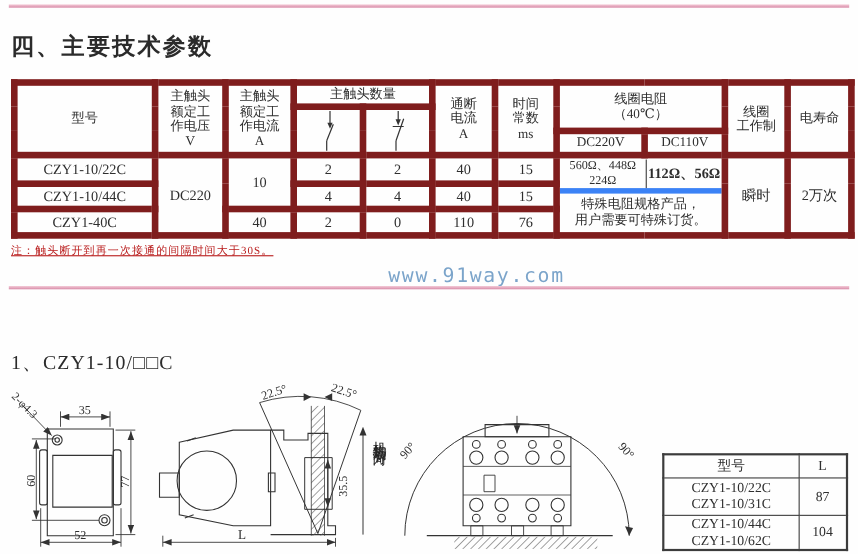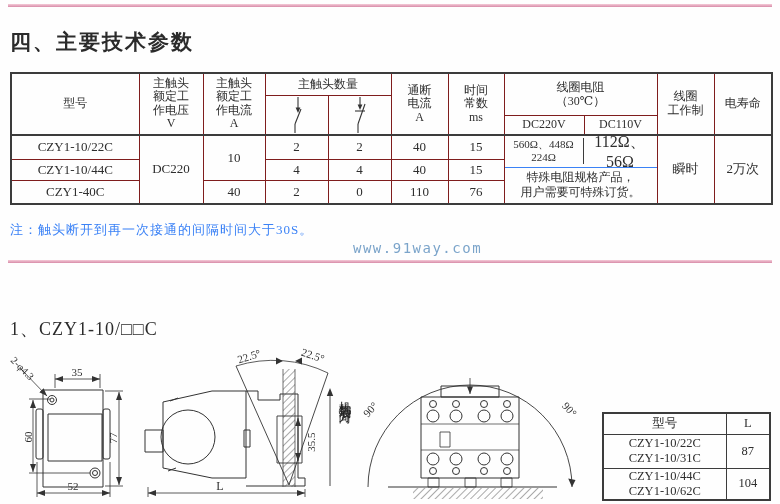--- a/index.html
+++ b/index.html
@@ -10,45 +10,45 @@
     font-family:"Liberation Serif","DejaVu Serif",serif;
   }
   .rule { position:absolute; left:8px; width:764px; height:3px;
           background:linear-gradient(#f4cbd8,#d88ba8); }
   .rule-top { top:4px; }
   .rule-mid { top:260px; }
   .sec-title { position:absolute; left:10px; font-size:21px; font-weight:bold;
                color:#2b2b2b; letter-spacing:2px; }
   .title4 { top:28px; }
   .title5 { top:283px; }
-  .note { position:absolute; left:10px; top:221px; font-size:13px; color:#3b82f6; letter-spacing:1px; }
-  .watermark { position:absolute; left:353px; top:240px; font-size:14px;
+  .note { position:absolute; left:10px; top:221px; font-size:10px; color:#b91c1c; letter-spacing:1px;text-decoration:underline; }
+  .watermark { position:absolute; left:353px; top:240px; font-size:18px;
                font-family:"DejaVu Sans Mono","Liberation Mono",monospace;
                color:#7ba4ca; letter-spacing:1.5px; }
   .sub1 { position:absolute; left:10px; top:317px; font-size:18px; color:#2b2b2b; letter-spacing:1px; }
 
   
   table.main { position:absolute; left:10px; top:72px; width:761px;
                border-collapse:collapse; table-layout:fixed;
                border:2px solid #3c3c3c; }
   table.main th, table.main td {
-    border:1px solid #7f1d1d; text-align:center; vertical-align:middle;
+    border:6px solid #7f1d1d; text-align:center; vertical-align:middle;
     padding:0; font-weight:normal; color:#2e2e2e;
   }
   table.main th { font-size:12px; line-height:13.5px; }
   table.main td { font-size:13px; }
   .preline { white-space:pre-line; }
   tr.hr1 { height:22px; } tr.hr2 { height:20px; } tr.hr3 { height:18px; }
   tr.dr1 { height:24px; } tr.dr2 { height:21px; } tr.dr3 { height:22px; }
   tr.dr1 td { border-top:2px solid #3c3c3c; }
   td.res-cell { padding:0; vertical-align:top; }
-  .res-top { display:flex; height:32px; border-bottom:1px solid #3b82f6;align-items:center; }
+  .res-top { display:flex; height:32px; border-bottom:5px solid #3b82f6;align-items:center; }
   .res-220 { width:79px; border-right:1px solid #3c3c3c; font-size:11px;
              line-height:13px; display:flex; align-items:center; justify-content:center; }
-  .res-110 { flex:1; font-size:16px; display:flex; align-items:center; justify-content:center; }
+  .res-110 { flex:1; font-size:13px; display:flex; align-items:center; justify-content:center;font-weight:bold; }
   .res-note { height:35px; font-size:12px; line-height:15px; padding-top:2px; }
   .sym svg { display:block; margin:0 auto; }
 
   
   table.dim { position:absolute; left:602px; top:412px; width:167px;
               border-collapse:collapse; table-layout:fixed;
               border:2px solid #3c3c3c; }
   table.dim th, table.dim td {
     border:1px solid #3c3c3c; text-align:center; vertical-align:middle;
     padding:0; font-weight:normal; color:#2e2e2e; font-size:12.5px;
@@ -100,21 +100,21 @@
 作电流
 A</th>
       <th colspan="2">主触头数量</th>
       <th rowspan="3" class="preline">通断
 电流
 A</th>
       <th rowspan="3" class="preline">时间
 常数
 ms</th>
       <th colspan="2" rowspan="2" class="preline">线圈电阻
-（30℃）</th>
+（40℃）</th>
       <th rowspan="3" class="preline">线圈
 工作制</th>
       <th rowspan="3">电寿命</th>
     </tr>
     <tr class="hr2">
       <th rowspan="2" class="sym">
         <svg width="24" height="38" viewBox="0 0 24 38">
           <line x1="13" y1="1" x2="13" y2="12" stroke="#333" stroke-width="1.1"></line>
           <polygon points="13,17 10.6,11.5 15.4,11.5" fill="#333"></polygon>
           <line x1="16" y1="13" x2="10" y2="28" stroke="#333" stroke-width="1.1"></line>

